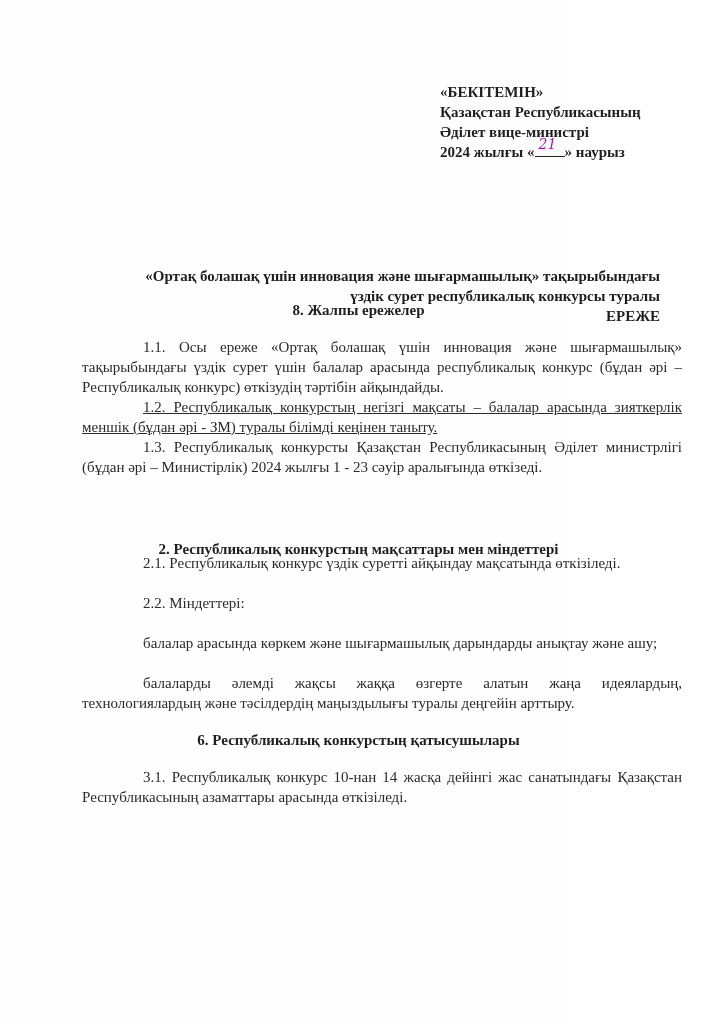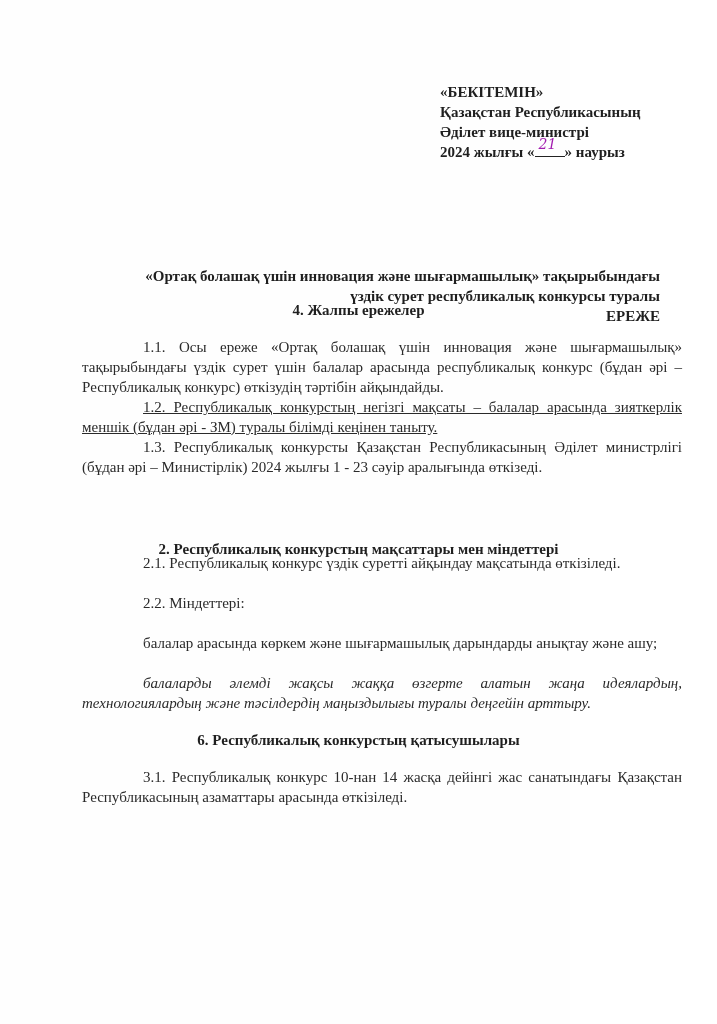--- a/index.html
+++ b/index.html
@@ -38,28 +38,28 @@
       <span>2024 жылғы «</span><span class="date-blank"><span class="date-hand">21</span></span><span>»  наурыз</span>
     </div>
   </div>
 
   <div class="title">
     <div>«Ортақ болашақ үшін инновация және шығармашылық» тақырыбындағы</div>
     <div>үздік сурет республикалық конкурсы туралы</div>
     <div>ЕРЕЖЕ</div>
   </div>
 
-  <div class="heading" style="top:302px;">4.  Жалпы ережелер</div>
+  <div class="heading" style="top:302px;">8.  Жалпы ережелер</div>
   <div class="para indent" style="top:337px;">1.1.    Осы ереже «Ортақ болашақ үшін инновация және шығармашылық» тақырыбындағы үздік сурет үшін балалар арасында республикалық конкурс (бұдан әрі – Республикалық конкурс) өткізудің тәртібін айқындайды.</div>
   <div class="para indent" style="top:397px;text-decoration:underline;">1.2.  Республикалық конкурстың негізгі мақсаты – балалар арасында зияткерлік меншік (бұдан әрі - ЗМ) туралы білімді кеңінен таныту.</div>
   <div class="para indent" style="top:437px;">1.3.  Республикалық конкурсты Қазақстан Республикасының Әділет министрлігі (бұдан әрі – Министірлік) 2024 жылғы 1 - 23 сәуір аралығында өткізеді.</div>
 
   <div class="heading" style="top:517px;margin-top:24px;">2.  Республикалық конкурстың мақсаттары мен міндеттері</div>
   <div class="para indent" style="top:553px;">2.1.  Республикалық конкурс үздік суретті айқындау мақсатында өткізіледі.</div>
   <div class="para indent" style="top:593px;">2.2.   Міндеттері:</div>
   <div class="para indent" style="top:633px;">балалар арасында көркем және шығармашылық дарындарды анықтау және ашу;</div>
-  <div class="para indent" style="top:673px;font-style:italic;">балаларды әлемді жақсы жаққа өзгерте алатын жаңа идеялардың, технологиялардың және тәсілдердің маңыздылығы туралы деңгейін арттыру.</div>
+  <div class="para indent" style="top:673px;">балаларды әлемді жақсы жаққа өзгерте алатын жаңа идеялардың, технологиялардың және тәсілдердің маңыздылығы туралы деңгейін арттыру.</div>
 
   <div class="heading" style="top:732px;">6.  Республикалық конкурстың қатысушылары</div>
   <div class="para indent" style="top:767px;">3.1.  Республикалық конкурс 10-нан 14 жасқа дейінгі жас  санатындағы Қазақстан Республикасының азаматтары арасында өткізіледі.</div>
 
 
 </div>
 
 </body></html>

